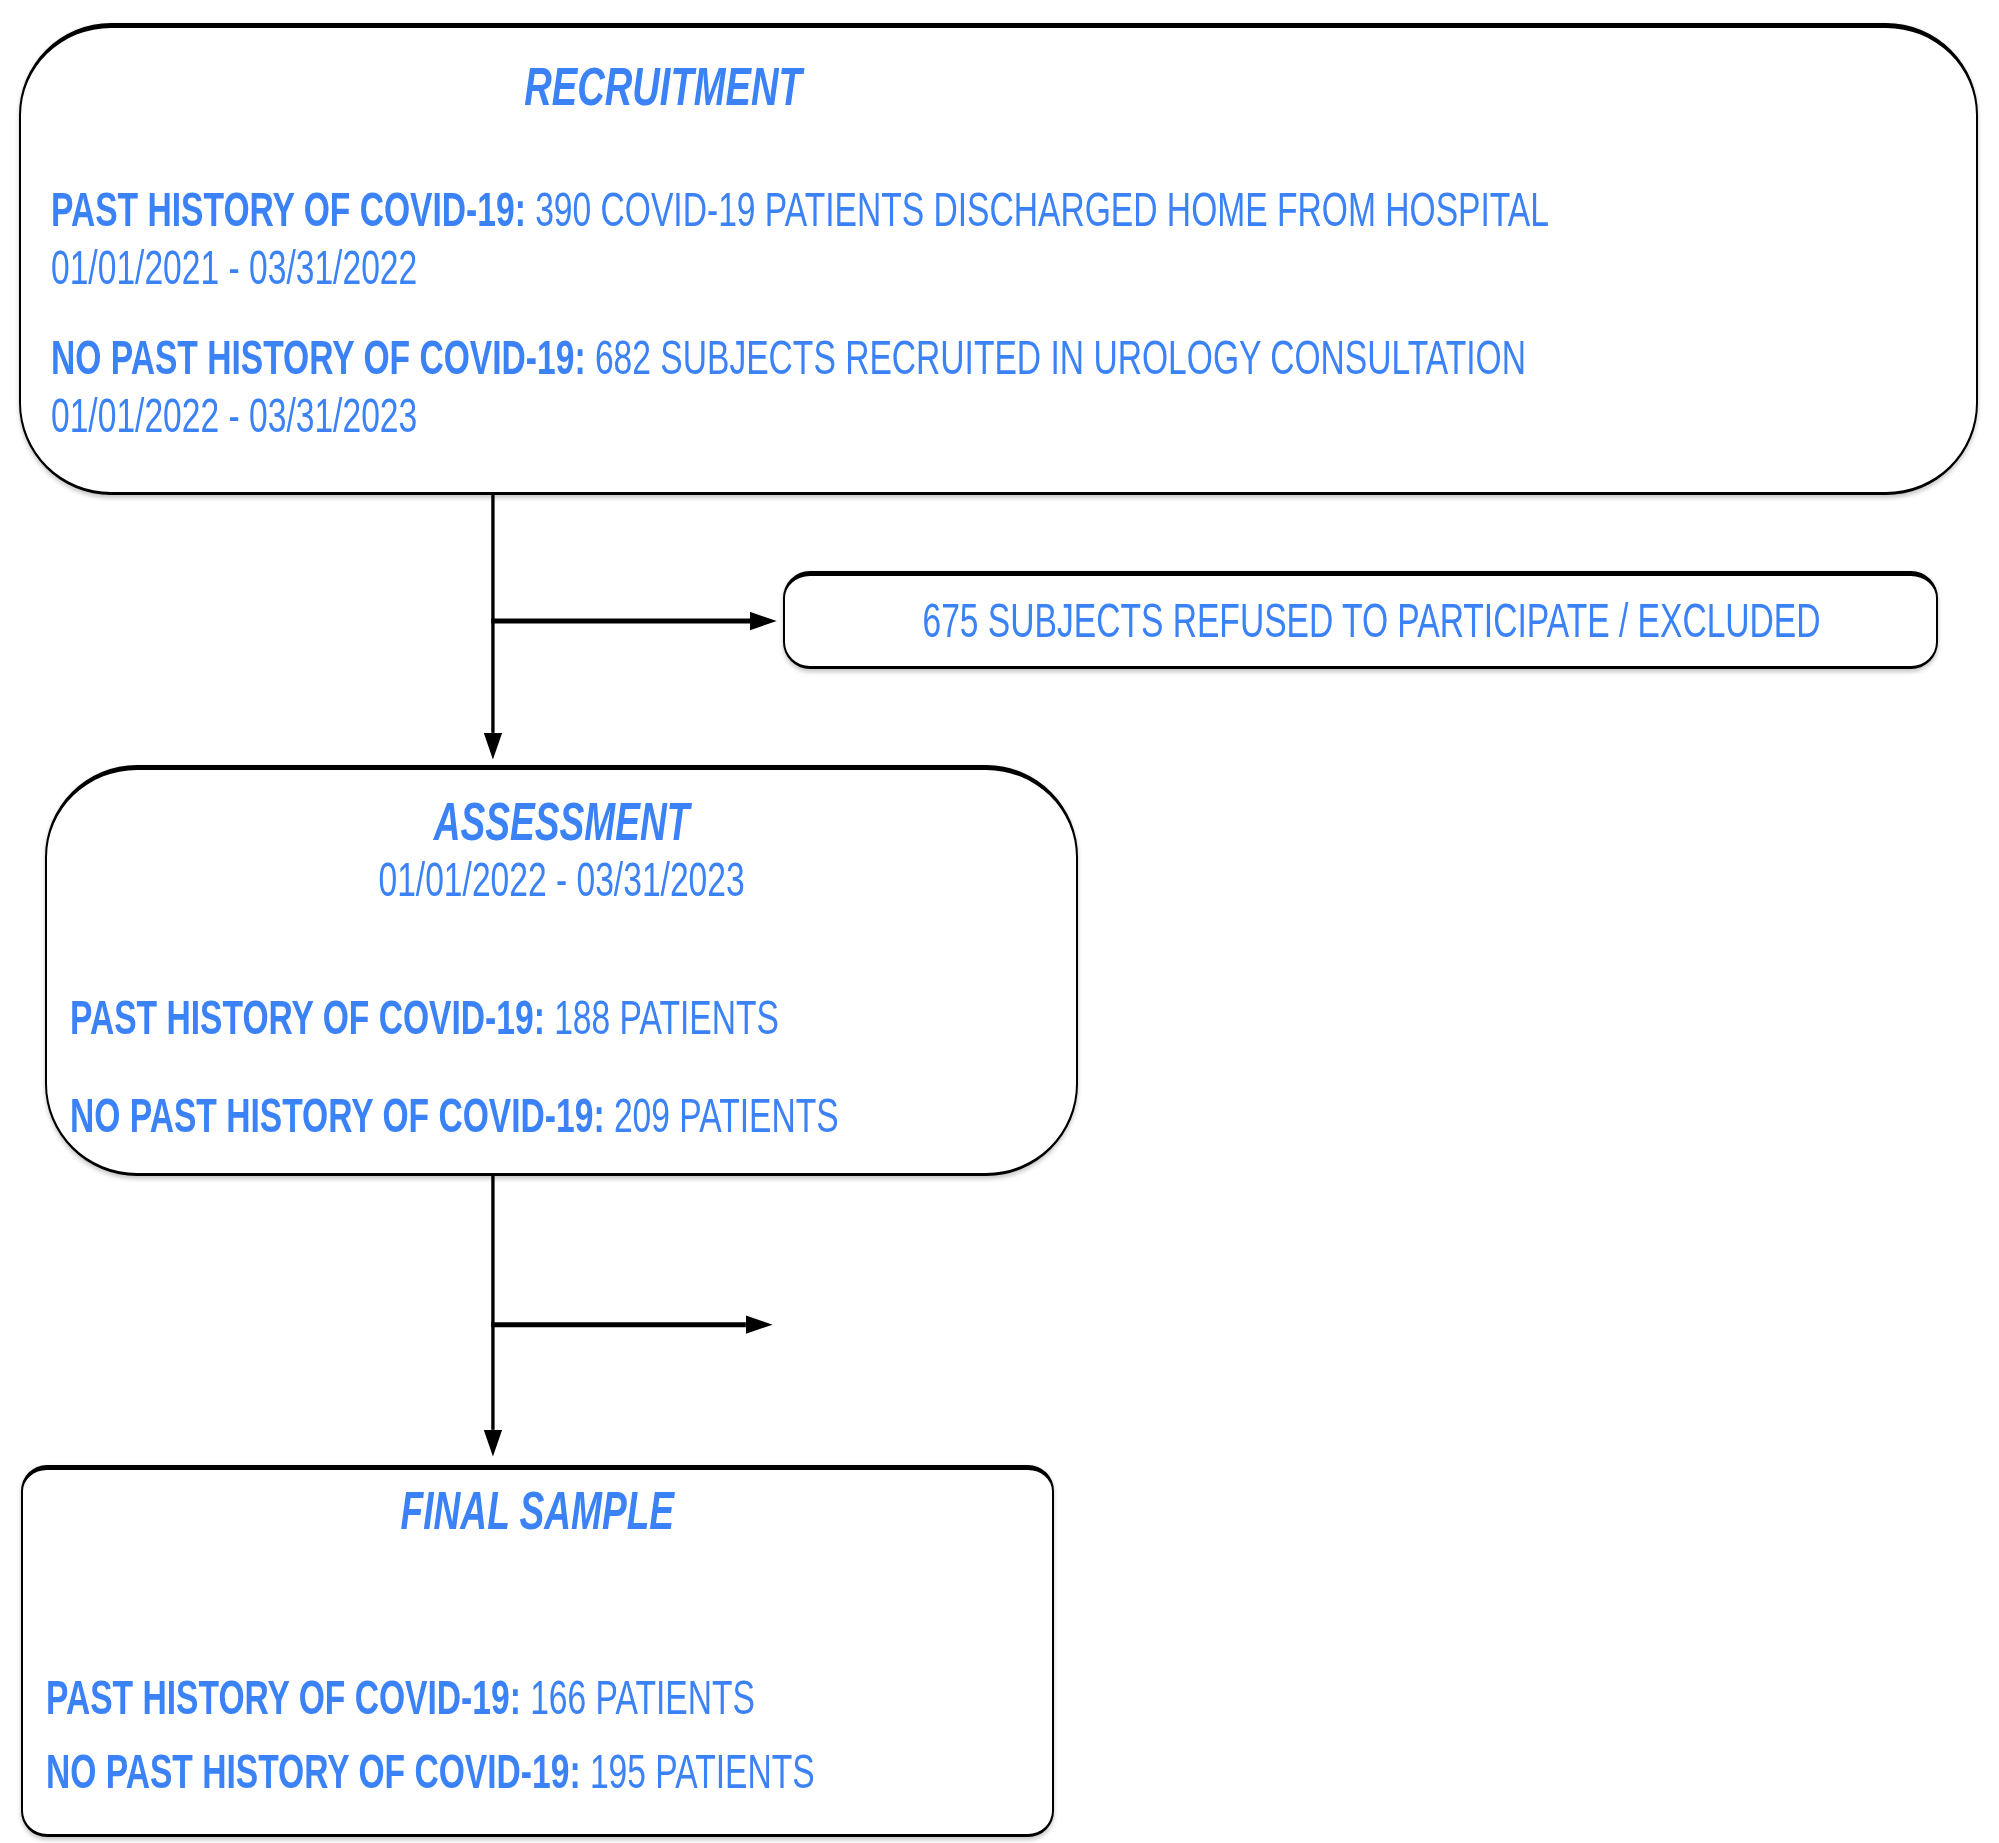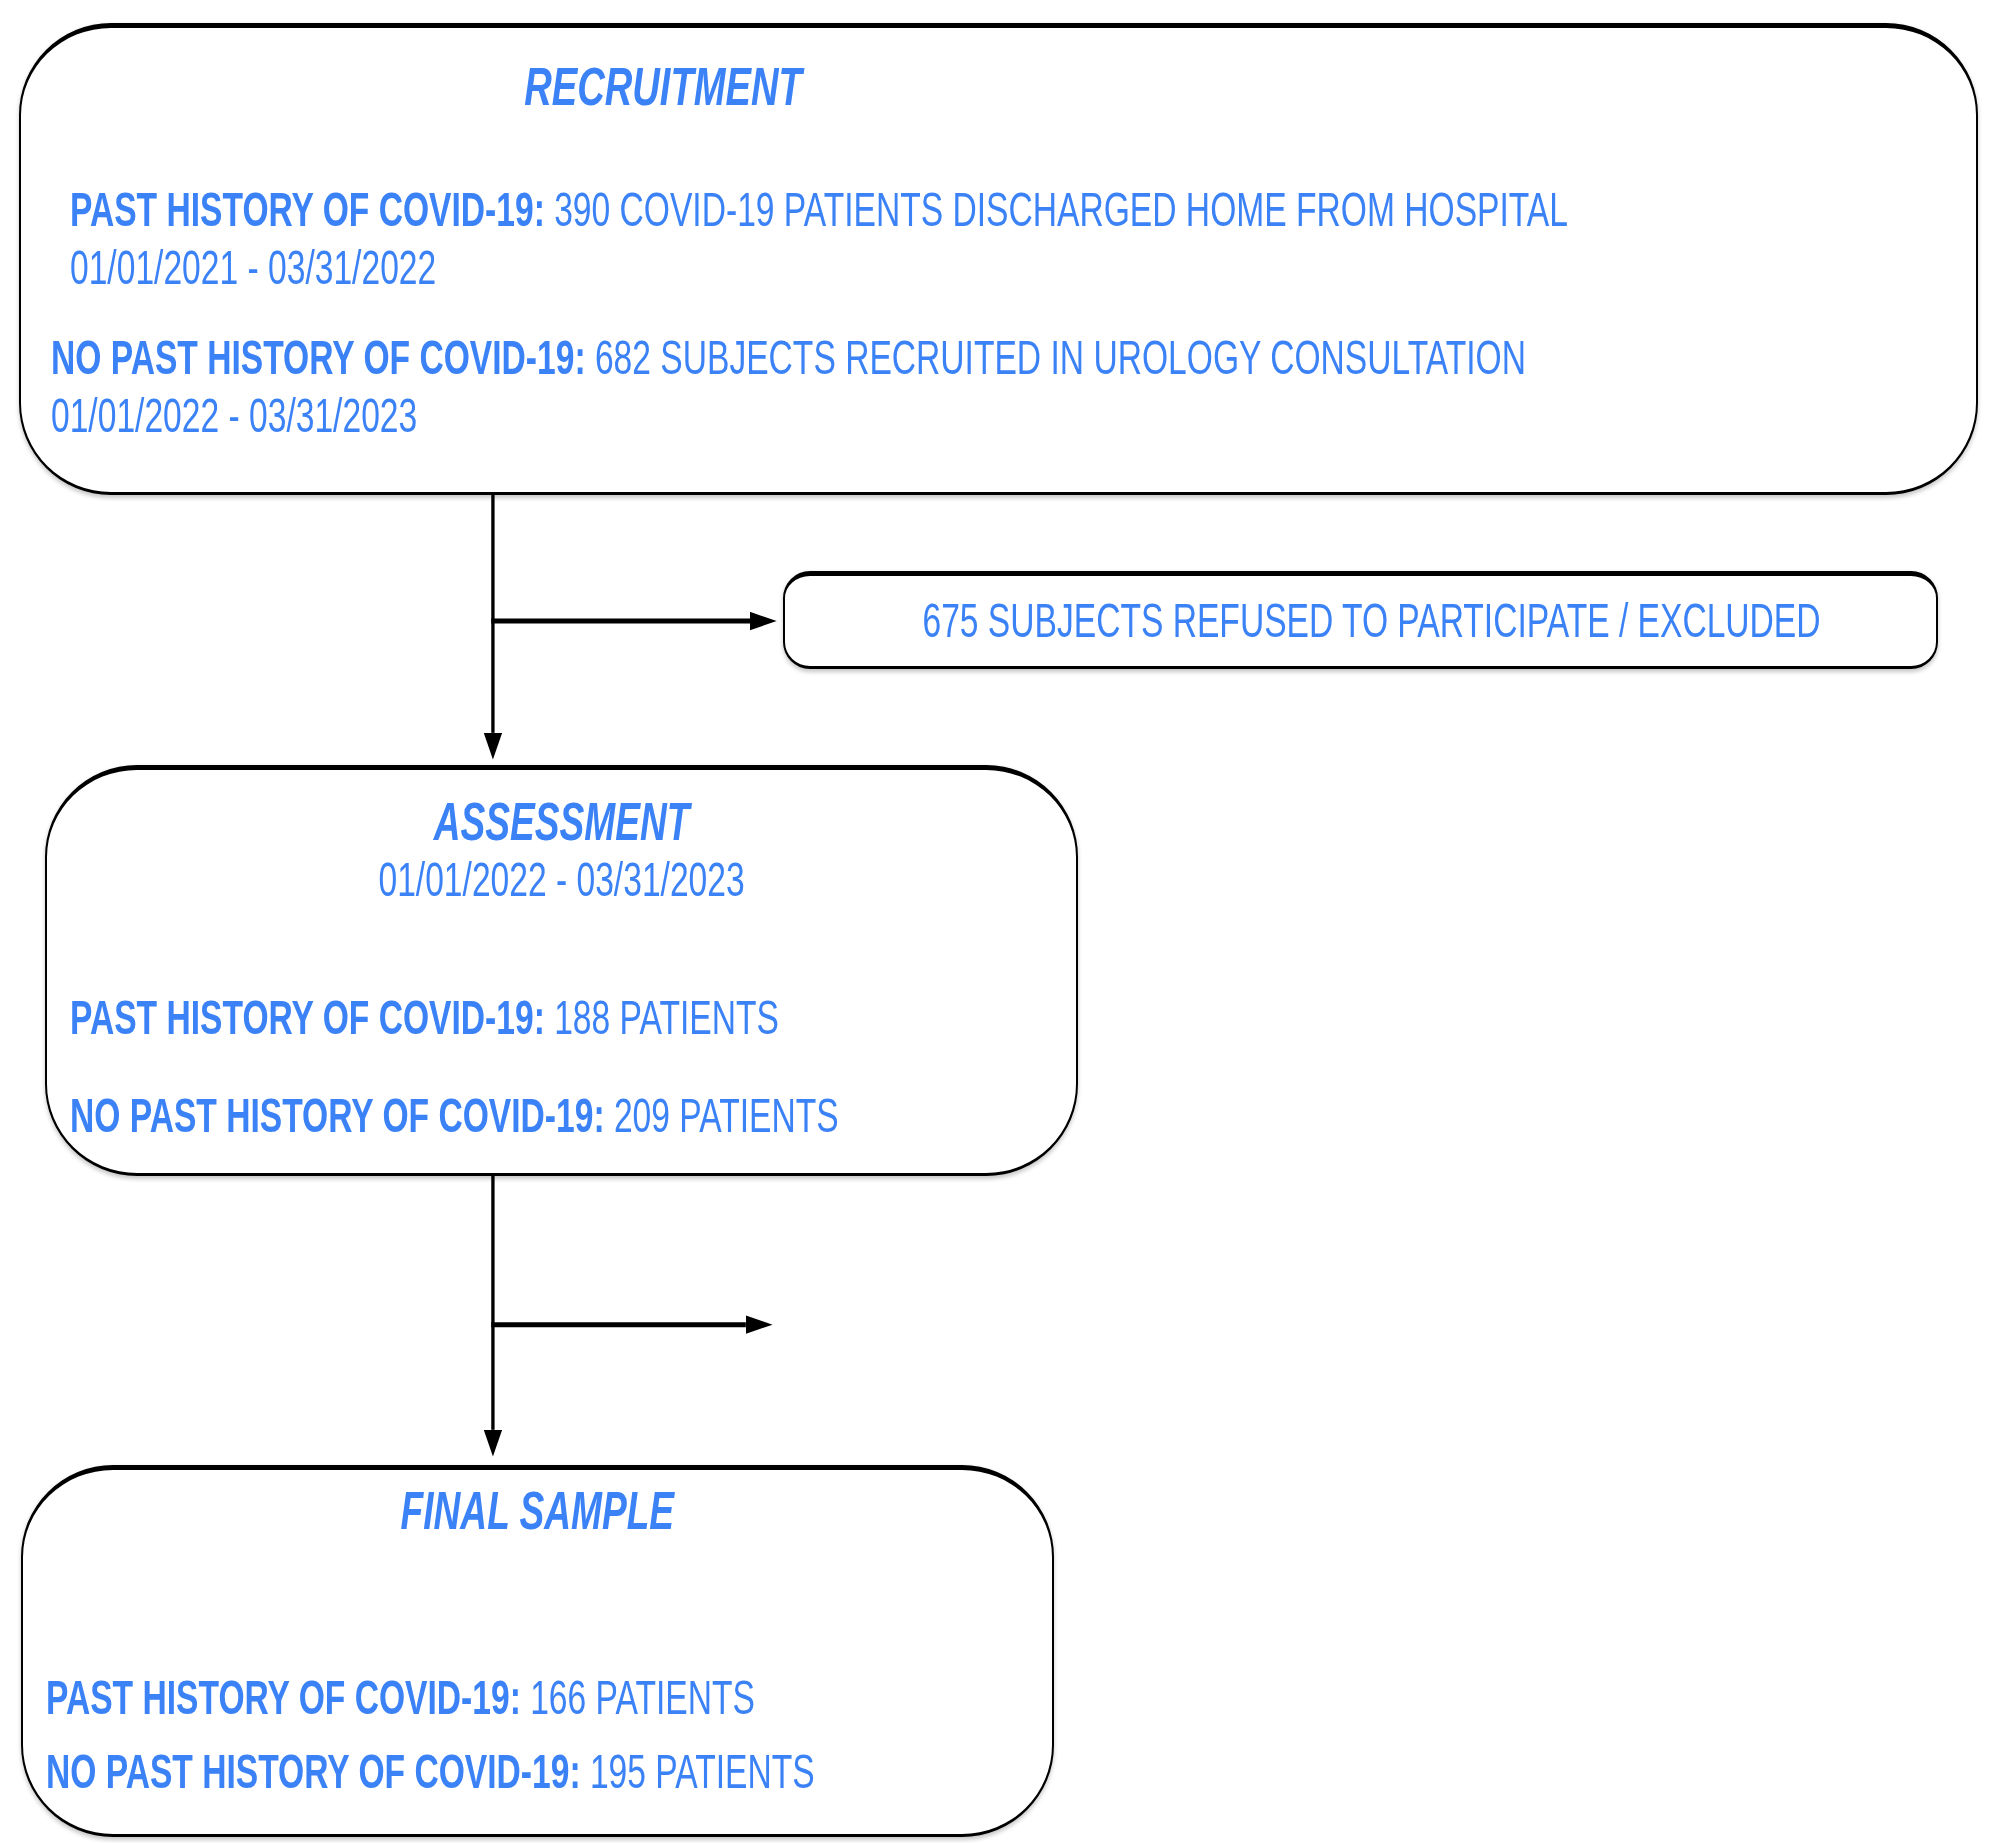--- a/index.html
+++ b/index.html
@@ -54,28 +54,28 @@
   .center-row { text-align: center; }
   
   .rec-pad { padding: 30px 30px 0 30px; position: relative; }
   .rec-title-row { position: relative; height: 58px; }
   .rec-title {
     position: absolute;
     left: 612px;
     top: 0;
     transform: translateX(-50%) scaleX(0.72);
   }
-  .rec-p1 { margin-top: 65px; margin-left: 19px; }
+  .rec-p1 { margin-top: 65px; }
   .rec-p2 { margin-top: 32px; }
   
   .asm-pad { padding: 23.4px 23.4px 0 23.4px; margin-left: 24px; }
   .asm-body1 { margin-top: 80px; }
   .asm-body2 { margin-top: 40px; }
   
-  .fin-pad { padding: 11.7px 23.4px 0 23.4px; }
+  .fin-pad { padding: 11.7px 23.4px 0 23.4px; border-radius: 26px; }
   .fin-body1 { margin-top: 129px; }
   .fin-body2 { margin-top: 16.7px; }
   .connectors {
     position: absolute;
     left: 0; top: 0;
     width: 2000px;
     height: 1843px;
     pointer-events: none;
   }
 </style>

